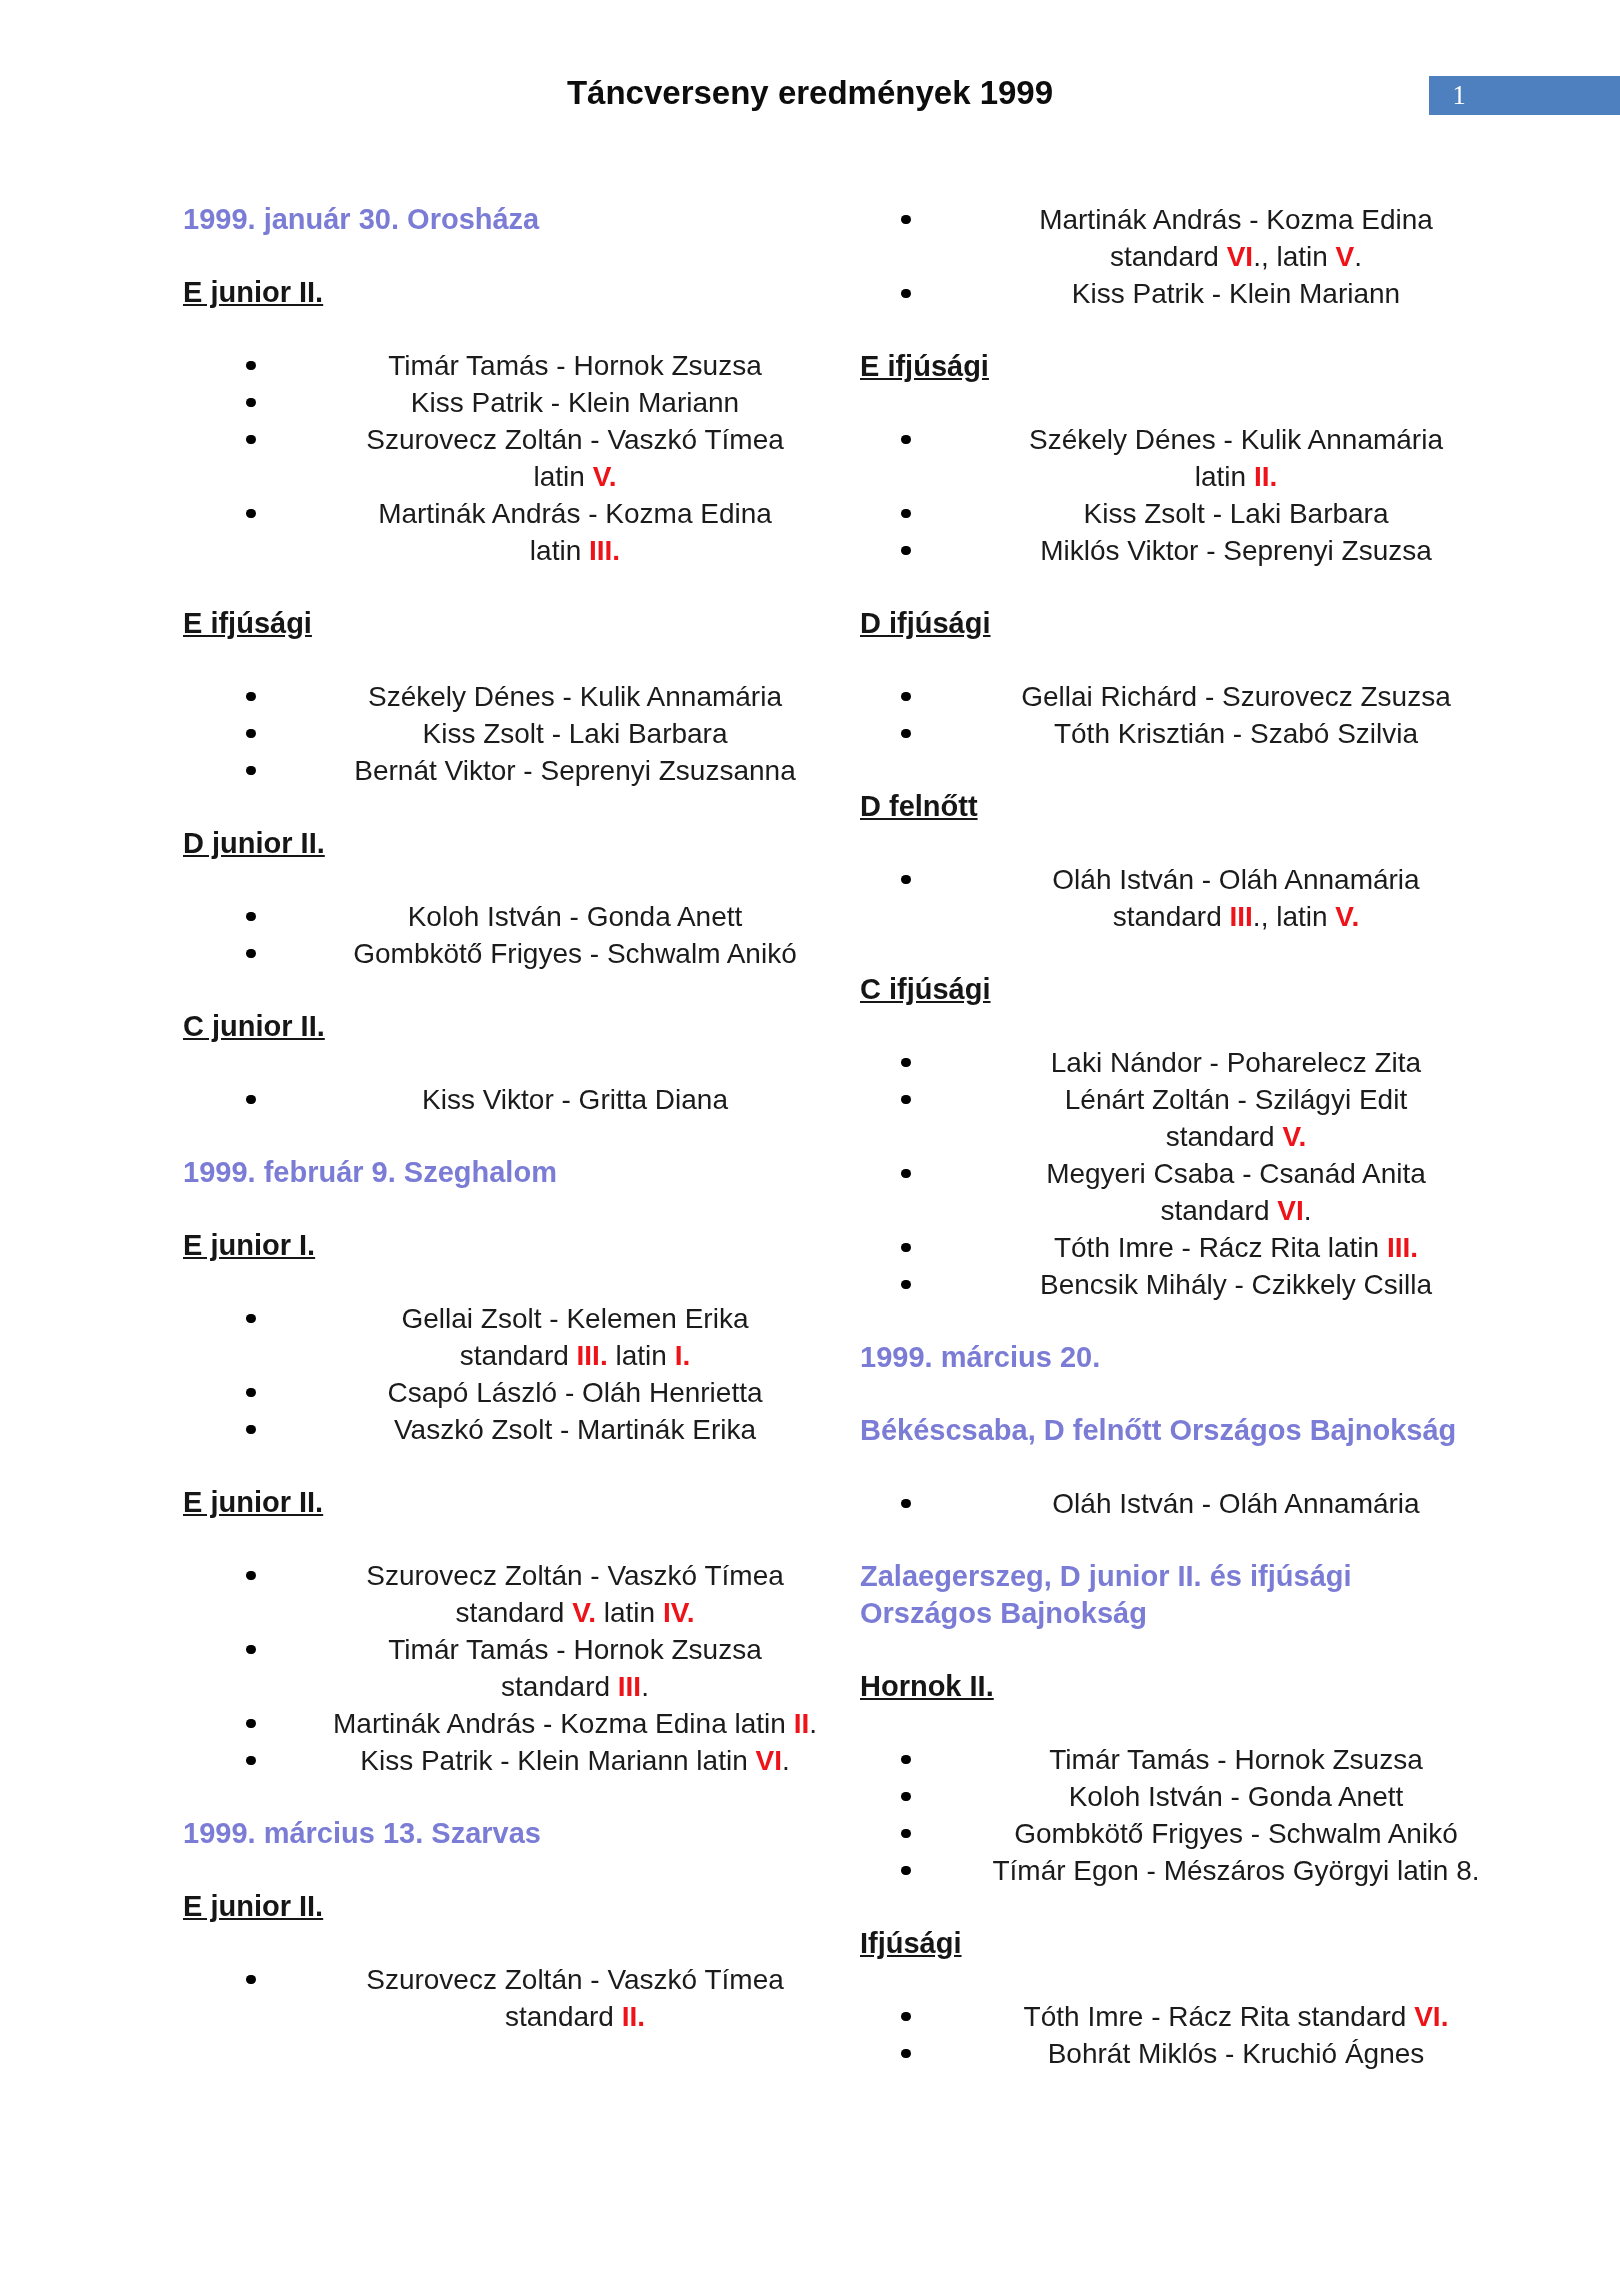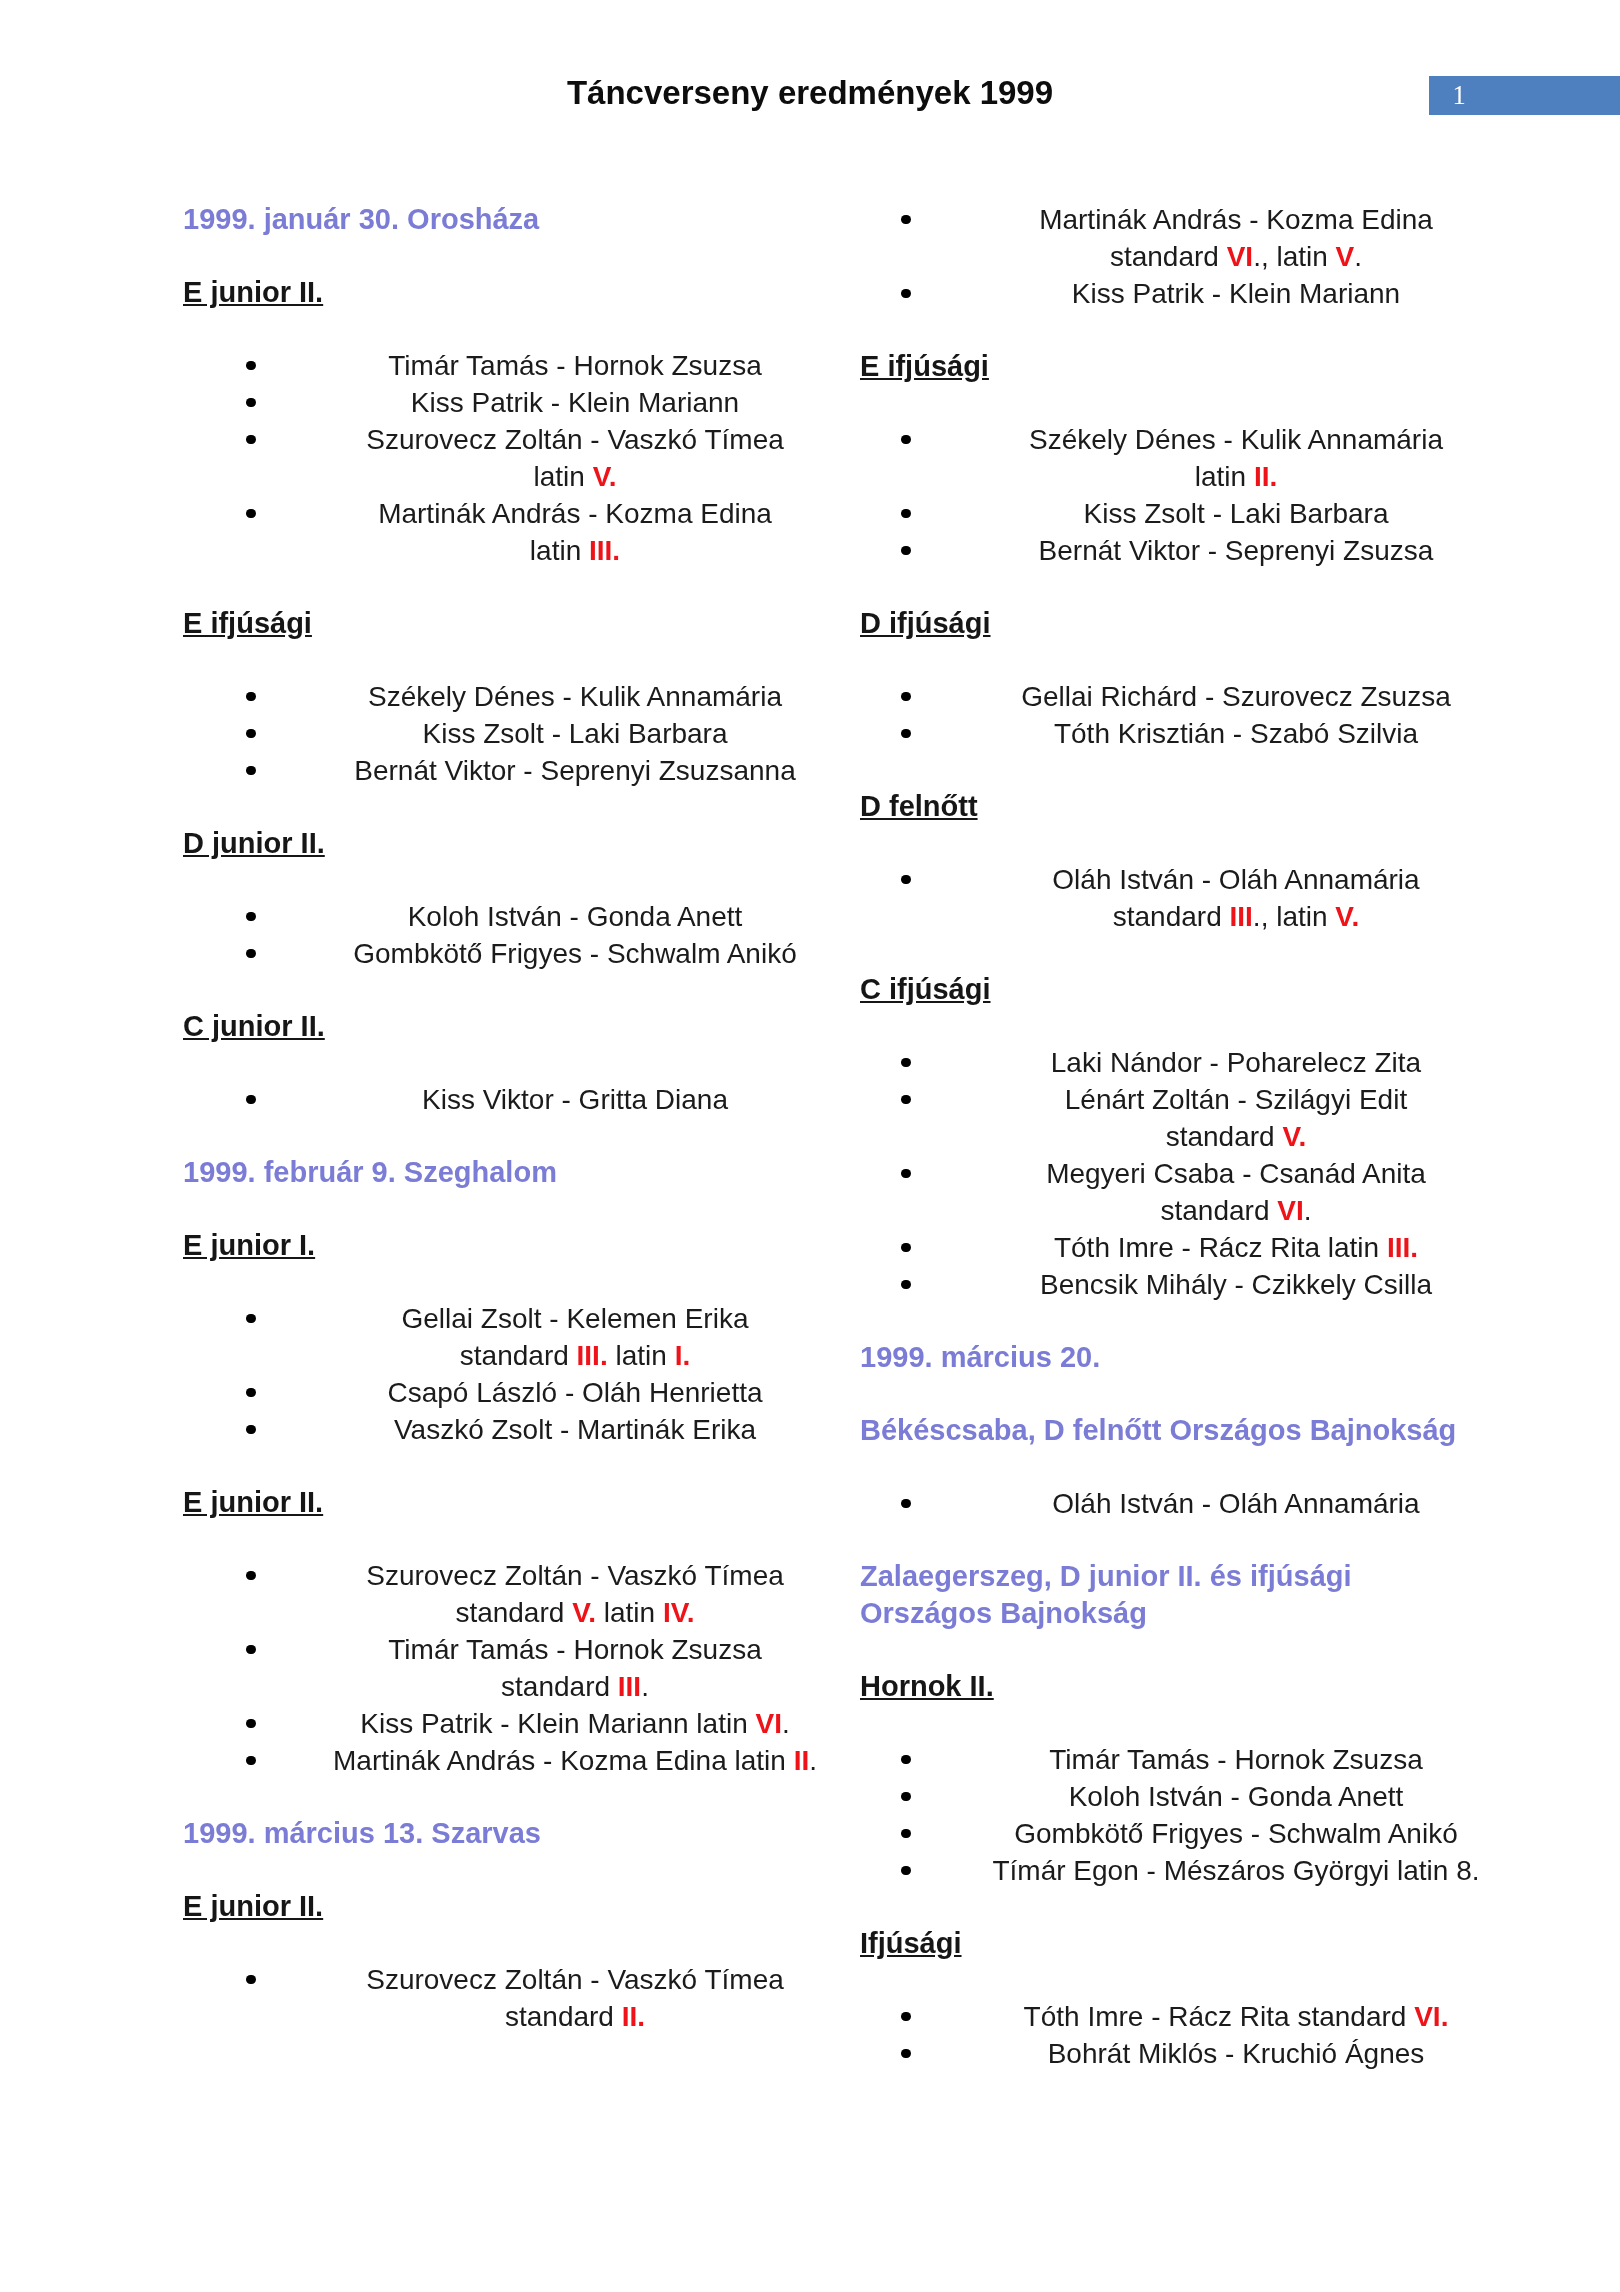--- a/index.html
+++ b/index.html
@@ -91,39 +91,39 @@
       <div class="h-section">E junior I.</div>
       <ul class="bullets">
         <li><span class="dot"></span><span>Gellai Zsolt - Kelemen Erika</span><br><span>standard </span><span class="red">III.</span><span> latin </span><span class="red">I.</span></li>
         <li><span class="dot"></span><span>Csapó László - Oláh Henrietta</span></li>
         <li><span class="dot"></span><span>Vaszkó Zsolt - Martinák Erika</span></li>
       </ul>
       <div class="h-section">E junior II.</div>
       <ul class="bullets">
         <li><span class="dot"></span><span>Szurovecz Zoltán - Vaszkó Tímea</span><br><span>standard </span><span class="red">V.</span><span> latin </span><span class="red">IV.</span></li>
         <li><span class="dot"></span><span>Timár Tamás - Hornok Zsuzsa</span><br><span>standard </span><span class="red">III</span><span>.</span></li>
+        <li><span class="dot"></span><span>Martinák András - Kozma Edina latin </span><span class="red">II</span><span>.</span></li>
         <li><span class="dot"></span><span>Kiss Patrik - Klein Mariann latin </span><span class="red">VI</span><span>.</span></li>
-        <li><span class="dot"></span><span>Martinák András - Kozma Edina latin </span><span class="red">II</span><span>.</span></li>
       </ul>
       <div class="h-date"><span>1999. március 13. Szarvas</span></div>
       <div class="h-section">E junior II.</div>
       <ul class="bullets">
         <li><span class="dot"></span><span>Szurovecz Zoltán - Vaszkó Tímea</span><br><span>standard </span><span class="red">II.</span></li>
       </ul>
     </div>
   <div class="col col-right">
       <ul class="bullets">
         <li><span class="dot"></span><span>Martinák András - Kozma Edina</span><br><span>standard </span><span class="red">VI</span><span>., latin </span><span class="red">V</span><span>.</span></li>
         <li><span class="dot"></span><span>Kiss Patrik - Klein Mariann</span></li>
       </ul>
       <div class="h-section">E ifjúsági</div>
       <ul class="bullets">
         <li><span class="dot"></span><span>Székely Dénes - Kulik Annamária</span><br><span>latin </span><span class="red">II.</span></li>
         <li><span class="dot"></span><span>Kiss Zsolt - Laki Barbara</span></li>
-        <li><span class="dot"></span><span>Bernát Viktor - Seprenyi Zsuzsa</span></li>
+        <li><span class="dot"></span><span>Miklós Viktor - Seprenyi Zsuzsa</span></li>
       </ul>
       <div class="h-section">D ifjúsági</div>
       <ul class="bullets">
         <li><span class="dot"></span><span>Gellai Richárd - Szurovecz Zsuzsa</span></li>
         <li><span class="dot"></span><span>Tóth Krisztián - Szabó Szilvia</span></li>
       </ul>
       <div class="h-section">D felnőtt</div>
       <ul class="bullets">
         <li><span class="dot"></span><span>Oláh István - Oláh Annamária</span><br><span>standard </span><span class="red">III</span><span>., latin </span><span class="red">V.</span></li>
       </ul>

